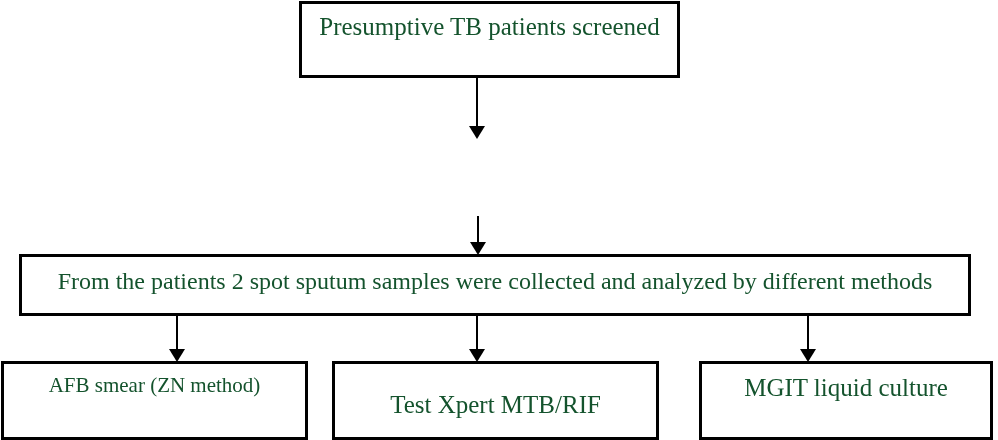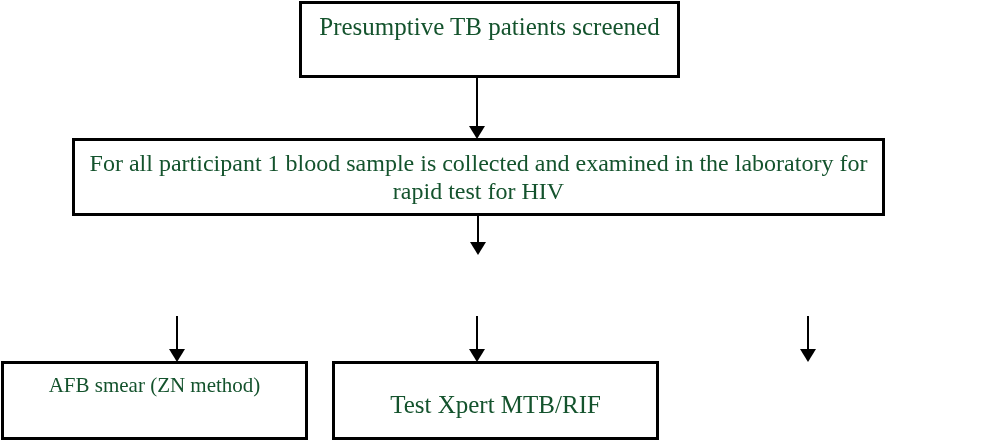--- a/index.html
+++ b/index.html
@@ -91,29 +91,29 @@
 
   <div class="node" id="node-screened">
     <span class="label">Presumptive TB patients screened</span>
   </div>
 
   <div class="arrow" id="arrow-screened-to-blood">
     <span class="shaft"></span>
     <span class="head"></span>
   </div>
 
-  <div class="node" id="node-blood-sample">
-    <span class="label">For all participant 1 blood sample is collected and examined in the laboratory for rapid test for HIV</span>
-  </div>
 
   <div class="arrow" id="arrow-blood-to-sputum">
     <span class="shaft"></span>
     <span class="head"></span>
   </div>
 
+  <div class="node" id="node-sputum">
+    <span class="label">From the patients 2 spot sputum samples were collected and analyzed by different methods</span>
+  </div>
 
   <div class="arrow" id="arrow-sputum-to-afb">
     <span class="shaft"></span>
     <span class="head"></span>
   </div>
 
   <div class="arrow" id="arrow-sputum-to-xpert">
     <span class="shaft"></span>
     <span class="head"></span>
   </div>
@@ -124,14 +124,17 @@
   </div>
 
   <div class="node" id="node-afb-smear">
     <span class="label">AFB smear (ZN method)</span>
   </div>
 
   <div class="node" id="node-xpert">
     <span class="label">Test Xpert MTB/RIF</span>
   </div>
 
+  <div class="node" id="node-mgit">
+    <span class="label">MGIT liquid culture</span>
+  </div>
 
 </div>
 
 </body></html>

